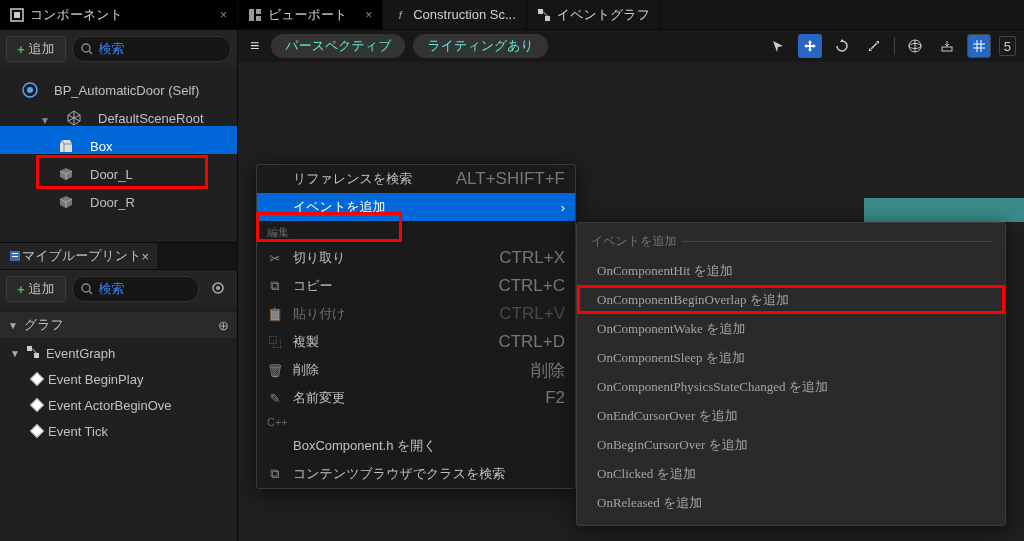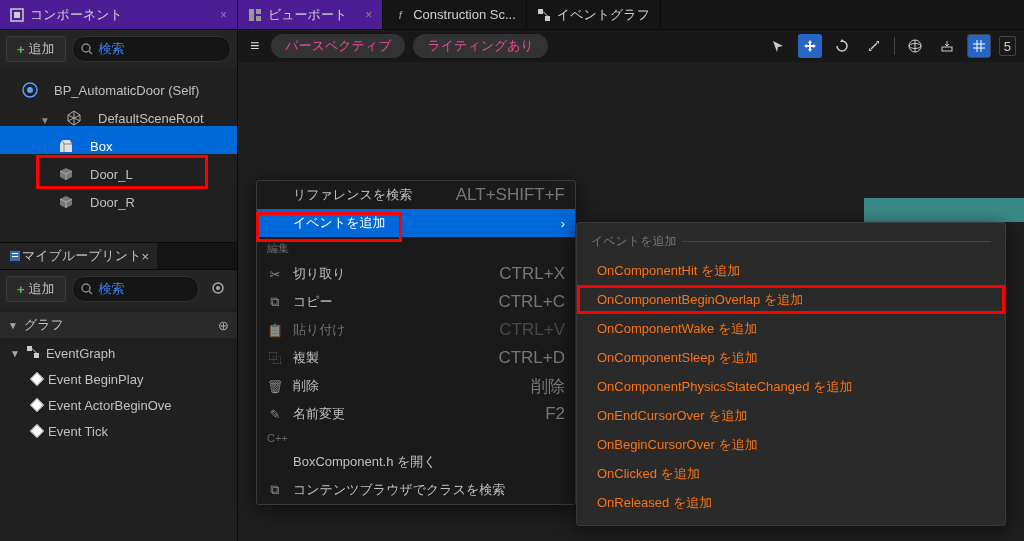--- a/index.html
+++ b/index.html
@@ -1,20 +1,20 @@
 <!DOCTYPE html>
 <html><head>
 <meta charset="utf-8">
 <style>
   * { box-sizing: border-box; margin: 0; padding: 0; font-family: "Segoe UI", "Meiryo", sans-serif; }
   body { background: #1a1a1a; color: #c0c0c0; font-size: 13px; width: 1024px; height: 541px; overflow: hidden; user-select: none; }
 
   .topbar { display: flex; height: 30px; background: #151515; border-bottom: 1px solid #0a0a0a; }
   .tab { display: flex; align-items: center; padding: 0 10px; gap: 6px; color: #d0d0d0; border-right: 1px solid #0a0a0a; }
-  .tab.active { background: #4c1d95; }
+  .tab.active { background: #000000; }
   .tab .close { color: #888; font-size: 12px; }
   .tab-icon { width: 14px; height: 14px; display: inline-flex; align-items: center; justify-content: center; font-size: 11px; }
 
   .main { display: flex; height: calc(541px - 30px); }
 
   
   .sidebar { width: 238px; background: #202020; display: flex; flex-direction: column; border-right: 1px solid #0a0a0a; }
   .panel-toolbar { display: flex; gap: 6px; padding: 6px; align-items: center; background: #242424; }
   .btn-add { background: #2a2a2a; border: 1px solid #3a3a3a; border-radius: 3px; padding: 3px 10px; color: #c0c0c0; display: flex; align-items: center; gap: 4px; }
   .btn-add .plus { color: #5cb85c; font-weight: bold; }
@@ -38,43 +38,43 @@
   .sub-header .arrow { font-size: 10px; color: #aaa; }
   .sub-header .plus-circle { margin-left: auto; color: #aaa; }
 
   .graph-tree { padding: 2px 0 2px 10px; }
   .graph-tree .row { display: flex; align-items: center; height: 26px; gap: 6px; }
   .diamond { display: inline-block; width: 10px; height: 10px; background: #fff; transform: rotate(45deg); border: 1px solid #aaa; }
 
   
   .viewport-area { flex: 1; background: #1f1f1f; position: relative; }
   .vp-toolbar { position: absolute; top: 0; left: 0; right: 0; height: 32px; display: flex; align-items: center; padding: 0 8px; gap: 8px; background: rgba(20,20,20,0.6); }
-  .pill { background: #333; border-radius: 14px; padding: 3px 14px; color: #ec4899; }
+  .pill { background: #333; border-radius: 14px; padding: 3px 14px; color: #5eead4; }
   .menu-trigger { color: #ddd; padding: 0 4px; font-size: 16px; }
   .vp-toolbar .spacer { flex: 1; }
   .tool-icon { width: 24px; height: 24px; display: inline-flex; align-items: center; justify-content: center; color: #ccc; border-radius: 3px; }
   .tool-icon.active { background: #2766c4; color: #fff; }
   .tool-icon.grid { border: 1px solid #444; }
 
   .teal-shape { position: absolute; top: 168px; right: 0; width: 160px; height: 24px; background: #3b8a8a; }
 
   
-  .ctx-menu { position: absolute; top: 180px; left: 256px; width: 320px; background: #1a1a1a; border: 1px solid #3a3a3a; border-radius: 3px; box-shadow: 0 4px 20px rgba(0,0,0,0.6); overflow: hidden; }
+  .ctx-menu { position: absolute; top: 164px; left: 256px; width: 320px; background: #1a1a1a; border: 1px solid #3a3a3a; border-radius: 3px; box-shadow: 0 4px 20px rgba(0,0,0,0.6); overflow: hidden; }
   .ctx-item { display: flex; align-items: center; height: 28px; padding: 0 10px; gap: 10px; }
   .ctx-item.hover { background: #0068d9; color: #fff; }
   .ctx-item .hint { margin-left: auto; color: #777; font-size: 17px; }
   .ctx-item .arrow-r { margin-left: auto; color: #fff; }
   .ctx-sect { padding: 4px 10px; color: #666; font-size: 11px; }
   .ctx-icon { width: 16px; text-align: center; color: #888; }
 
   
   .sub-menu { position: absolute; top: 222px; left: 576px; width: 430px; background: #2a2a2a; border: 1px solid #3a3a3a; border-radius: 3px; box-shadow: 0 4px 20px rgba(0,0,0,0.6); padding: 8px 0; }
   .sub-menu-header { display: flex; align-items: center; color: #777; font-size: 12px; padding: 2px 14px 6px 14px; gap: 6px; }
   .sub-menu-header .line { flex: 1; height: 1px; background: #444; }
-  .sub-menu .sitem { height: 29px; display: flex; align-items: center; padding: 0 20px; color: #f97316; }
+  .sub-menu .sitem { height: 29px; display: flex; align-items: center; padding: 0 20px; color: #a3a3a3; font-family: Liberation Serif, serif; }
   .sub-menu .sitem.hl { outline: 3px solid #ff0000; outline-offset: -3px; }
 
   .box-red-wrap { position: absolute; left: 36px; top: 155px; width: 172px; height: 34px; border: 3px solid #ff0000; pointer-events: none; }
   .ev-red-wrap { position: absolute; left: 256px; top: 212px; width: 146px; height: 30px; border: 3px solid #ff0000; pointer-events: none; z-index: 10;}
 
   .num-box { background:#1a1a1a; border:1px solid #444; border-radius:2px; min-width:16px; height:20px; display:inline-flex; align-items:center; justify-content:center; padding:0 4px; color:#ccc; }
 </style>
 </head>
 <body>
 

